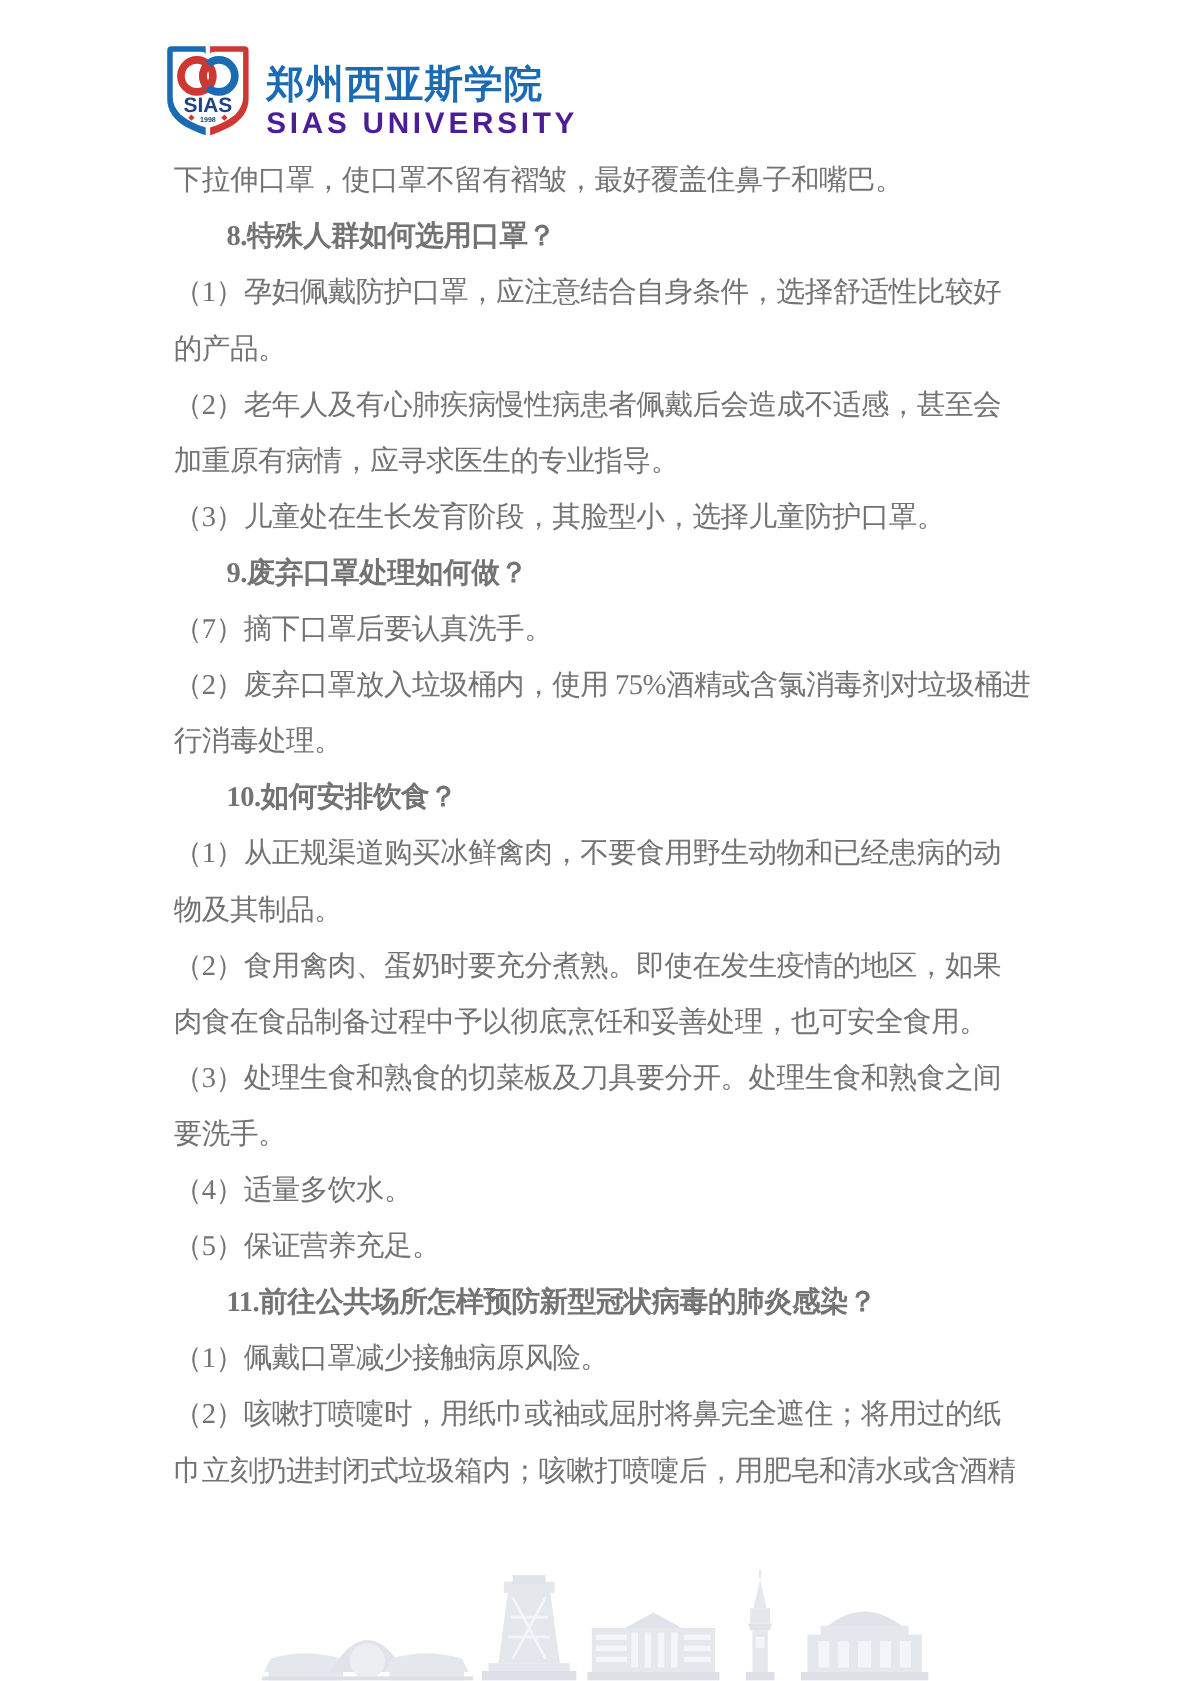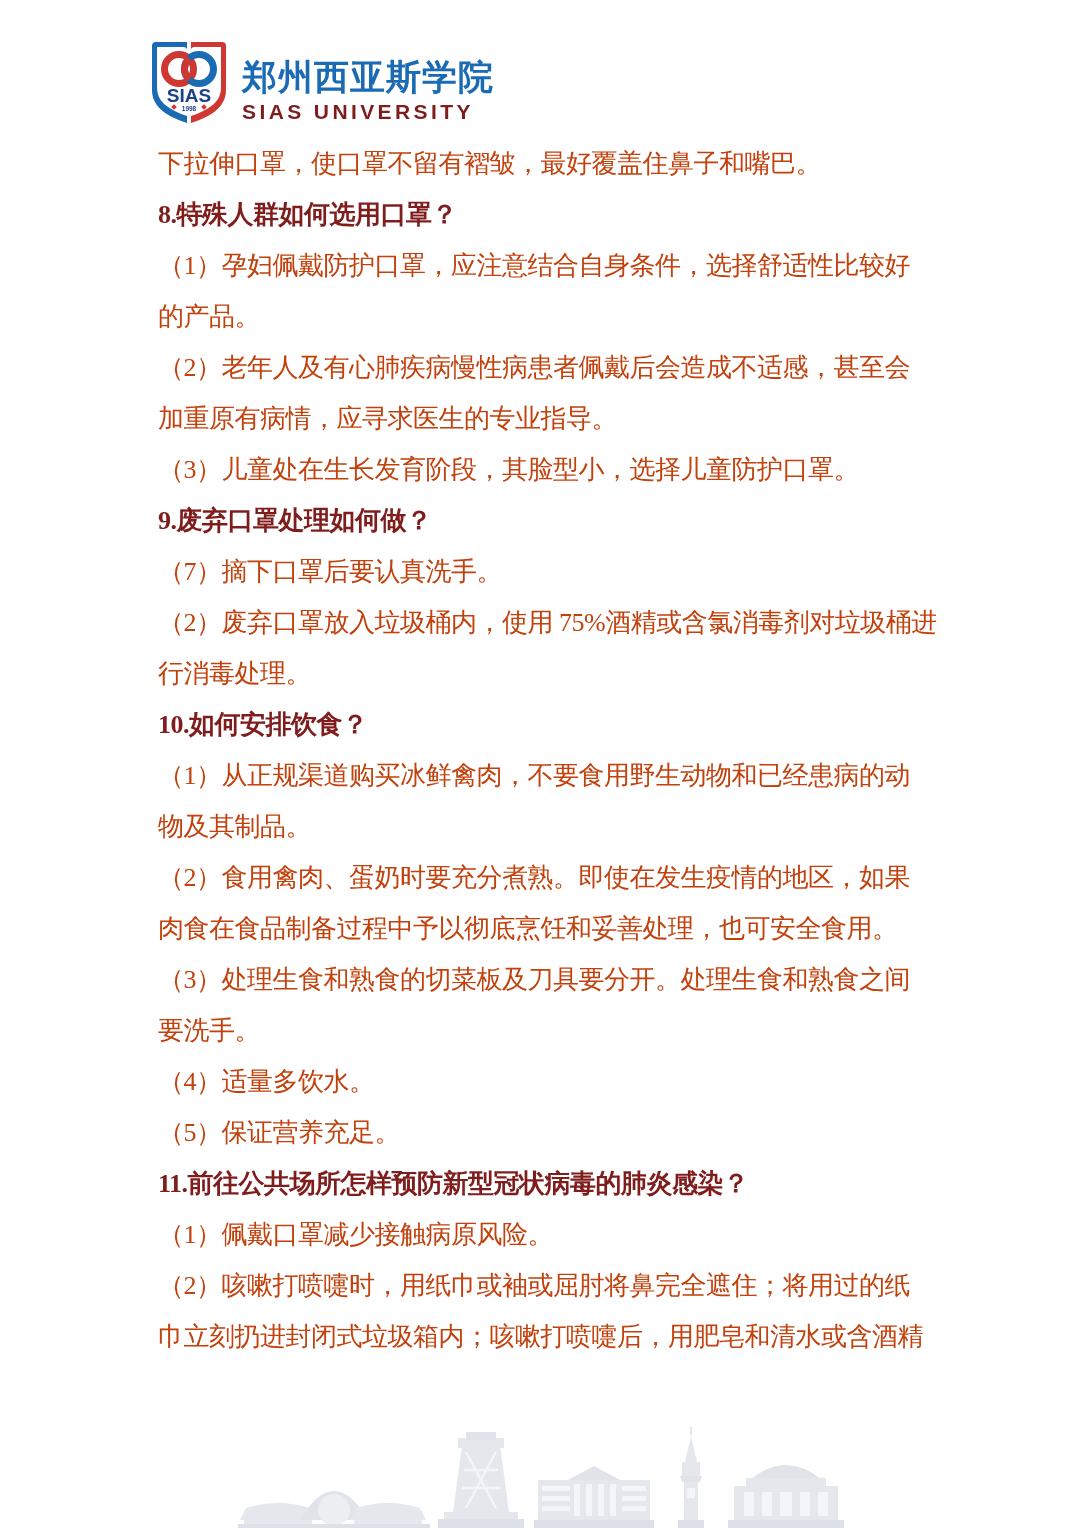--- a/index.html
+++ b/index.html
@@ -40,47 +40,48 @@
   }
   .logo-cn {
     font-size: 35px;
     font-weight: bold;
     color: #1a6ab4;
     letter-spacing: 1px;
     line-height: 40px;
     font-family: "Liberation Sans", "DejaVu Sans", sans-serif;
   }
   .logo-en {
-    font-size: 21px;
+    font-size: 27px;
     font-weight: bold;
-    color: #7f1d1d;
+    color: #4c1d95;
     letter-spacing: 3.4px;
     line-height: 26px;
     margin-top: 2px;
     font-family: "Liberation Sans", "DejaVu Sans", sans-serif;
   }
 
   
   .content {
     position: absolute;
     left: 158px;
     top: 138px;
     width: 780px;
   }
   .line {
     height: 51px;
     line-height: 51px;
     font-size: 26px;
     letter-spacing: -0.5px;
-    color: #c2410c;
+    color: #737373;
     white-space: nowrap;
   }
   .paragraph.heading .line {
     font-weight: bold;
-    color: #7f1d1d;
+    color: #737373;
+    margin-left: 48px;
   }
 
   
   .page-number {
     position: absolute;
     left: 0;
     right: 0;
     top: 1410px;
     text-align: center;
     font-size: 22px;

